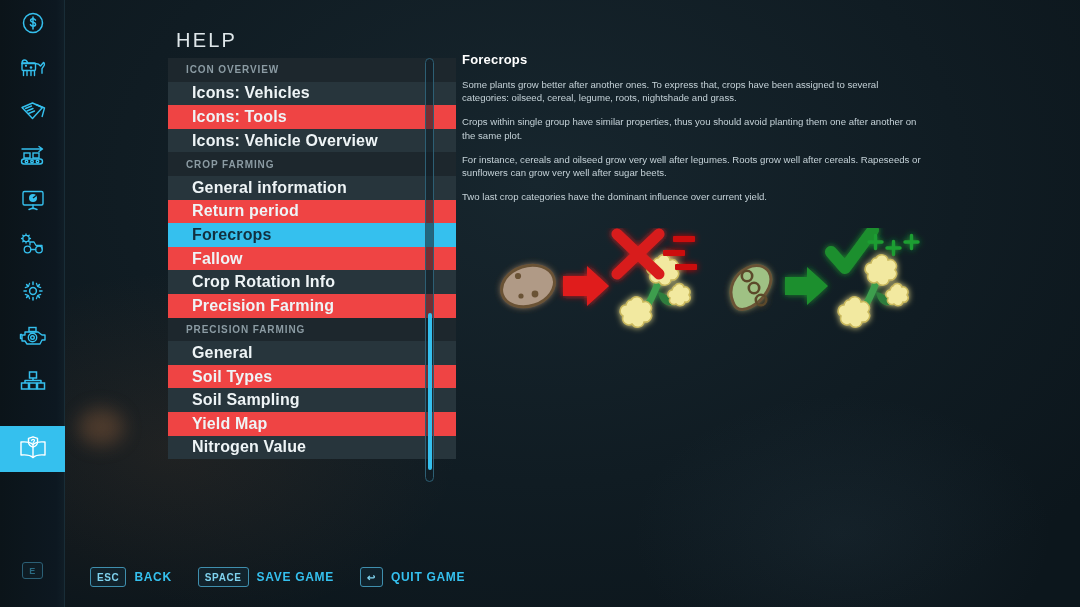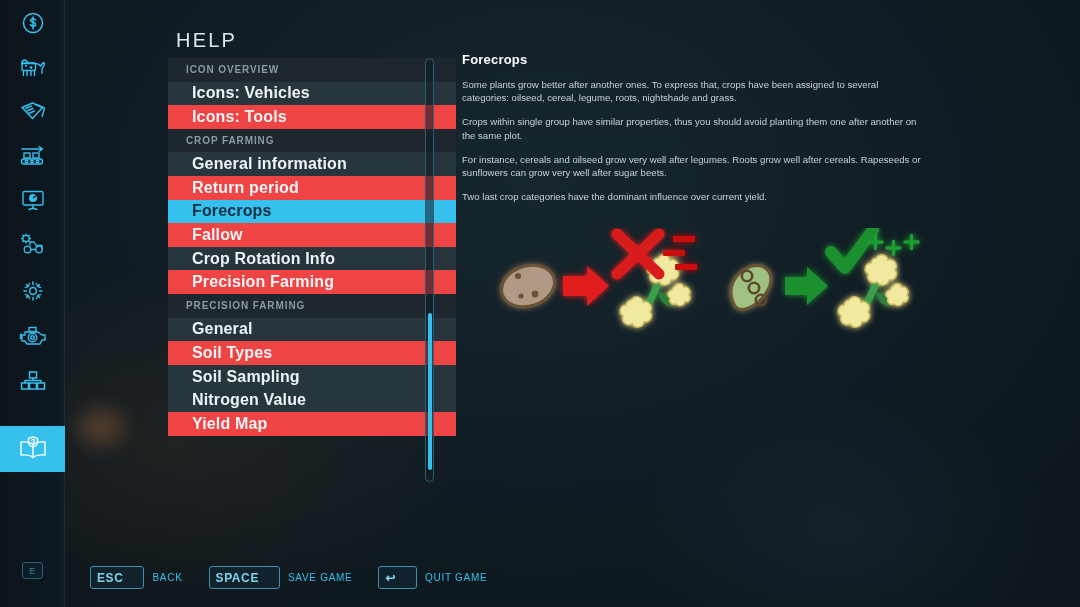--- a/index.html
+++ b/index.html
@@ -168,32 +168,32 @@
   }
   .hint {
     display: flex;
     align-items: center;
     gap: 8px;
   }
   .hint .cap {
     border: 1px solid #3f8fae;
     border-radius: 3px;
     color: #7fd2ee;
-    font-size: 12px;
+    font-size: 10px;
     font-weight: bold;
     letter-spacing: 0.6px;
-    padding: 4px 20px 3px 6px;
+    padding: 4px 6px 3px 6px;
     min-width: 22px;
     text-align: center;
     background: rgba(18,44,58,0.5);
   }
   .hint .lbl {
     color: #35c0ee;
-    font-size: 10px;
-    font-weight: normal;
+    font-size: 12px;
+    font-weight: bold;
     letter-spacing: 0.7px;
   }
 </style>
 </head>
 <body>
 
 <div id="bg">
   <div id="bg-blur-1"></div>
 </div>
 
@@ -320,33 +320,34 @@
     <span class="keycap">E</span>
   </div>
 </div>
 
 <div id="page-title">HELP</div>
 
 <div id="menu">
     <div class="menu-row header">ICON OVERVIEW</div>
     <div class="menu-row odd">Icons: Vehicles</div>
     <div class="menu-row even">Icons: Tools</div>
+    <div class="menu-row odd">Icons: Vehicle Overview</div>
     <div class="menu-row header">CROP FARMING</div>
     <div class="menu-row odd">General information</div>
     <div class="menu-row even">Return period</div>
     <div class="menu-row selected">Forecrops</div>
     <div class="menu-row even">Fallow</div>
     <div class="menu-row odd">Crop Rotation Info</div>
     <div class="menu-row even">Precision Farming</div>
     <div class="menu-row header">PRECISION FARMING</div>
     <div class="menu-row odd">General</div>
     <div class="menu-row even">Soil Types</div>
     <div class="menu-row odd">Soil Sampling</div>
+    <div class="menu-row even">Yield Map</div>
     <div class="menu-row odd">Nitrogen Value</div>
-    <div class="menu-row even">Yield Map</div>
   </div>
 
 <div id="scroll-track">
   <div id="scroll-thumb"></div>
 </div>
 
 <div id="content">
   <div id="content-title">Forecrops</div>
   <div id="paras">
       <p class="para">Some plants grow better after another ones. To express that, crops have been assigned to several categories: oilseed, cereal, legume, roots, nightshade and grass.</p>

